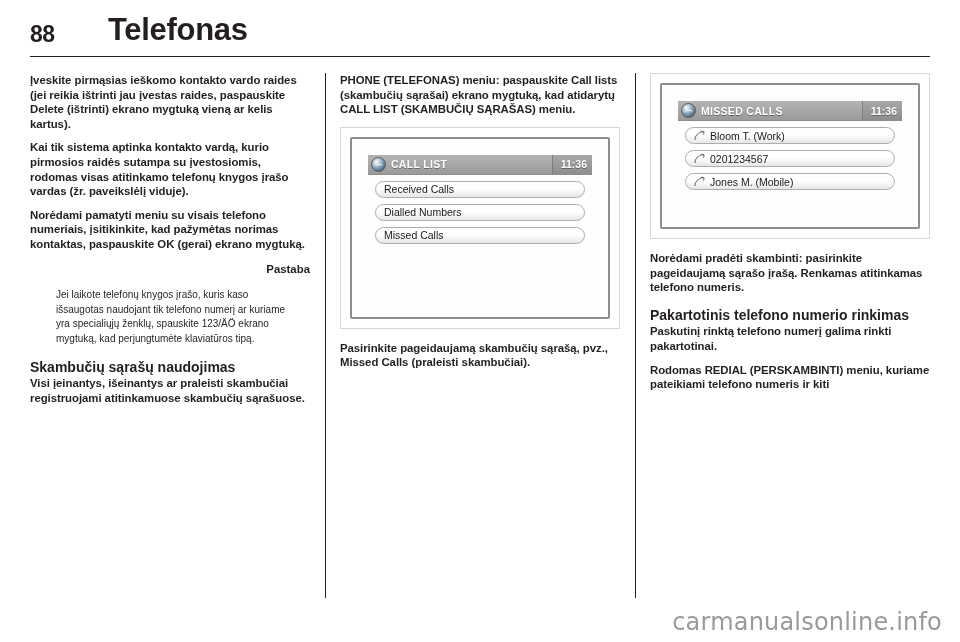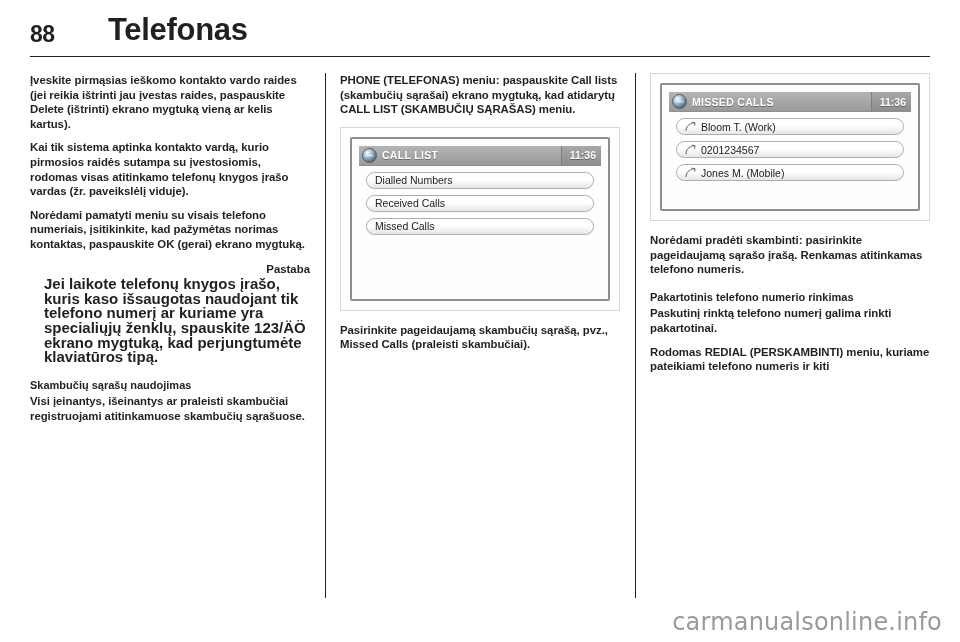--- a/index.html
+++ b/index.html
@@ -72,60 +72,60 @@
     margin: 0 0 9px 0;
     font-size: 11.4px;
     line-height: 14.6px;
     font-weight: bold;
     color: #231f20;
     letter-spacing: -0.05px;
   }
 
   .subhead {
     margin: 13px 0 2px 0;
-    font-size: 11px;
+    font-size: 14px;
     line-height: 14.6px;
     font-weight: bold;
     color: #231f20;
   }
 
   
   .note {
     margin: 10px 0 10px 14px;
   }
   .note-title {
     font-size: 11.4px;
     line-height: 14.6px;
     font-weight: bold;
     color: #231f20;
     margin: 0 0 1px 0;
     text-align: right;
   }
   .note-body {
-    font-size: 15px;
+    font-size: 10px;
     line-height: 14.6px;
-    font-weight: bold;
-    color: #231f20;
-    margin: 0;
+    font-weight: normal;
+    color: #231f20;
+    margin: 12px;
   }
 
   
   .figure {
     background: #ffffff;
     border: 1px solid #d8d8d8;
     padding: 9px;
     margin: 10px 0 12px 0;
     box-sizing: border-box;
   }
   .screen {
     border: 2px solid #8e8e8e;
     border-radius: 2px;
     background: #fdfdfd;
     box-shadow: inset 0 0 0 1px #ffffff;
-    padding: 7px;
+    padding: 16px;
     box-sizing: border-box;
     position: relative;
   }
   .screen-titlebar {
     height: 19px;
     background: linear-gradient(#b4b4b4, #9a9a9a);
     display: flex;
     align-items: center;
     border-bottom: 1px solid #8e8e8e;
     position: relative;
@@ -241,24 +241,24 @@
 
     <div class="figure">
       <div class="screen">
         <div class="screen-titlebar">
           <span class="globe-icon"></span>
           <span class="screen-title">CALL LIST</span>
           <span class="screen-clock">11:36</span>
         </div>
         <div class="screen-body">
           <div class="screen-item">
+            <span>Received Calls</span>
+          </div>
+          <div class="screen-item">
             <span>Dialled Numbers</span>
-          </div>
-          <div class="screen-item">
-            <span>Received Calls</span>
           </div>
           <div class="screen-item">
             <span>Missed Calls</span>
           </div>
           <div class="screen-filler"></div>
         </div>
       </div>
     </div>
 
     <p class="para">Pasirinkite pageidaujamą skambučių sąrašą, pvz., Missed Calls (praleisti skambučiai).</p>

